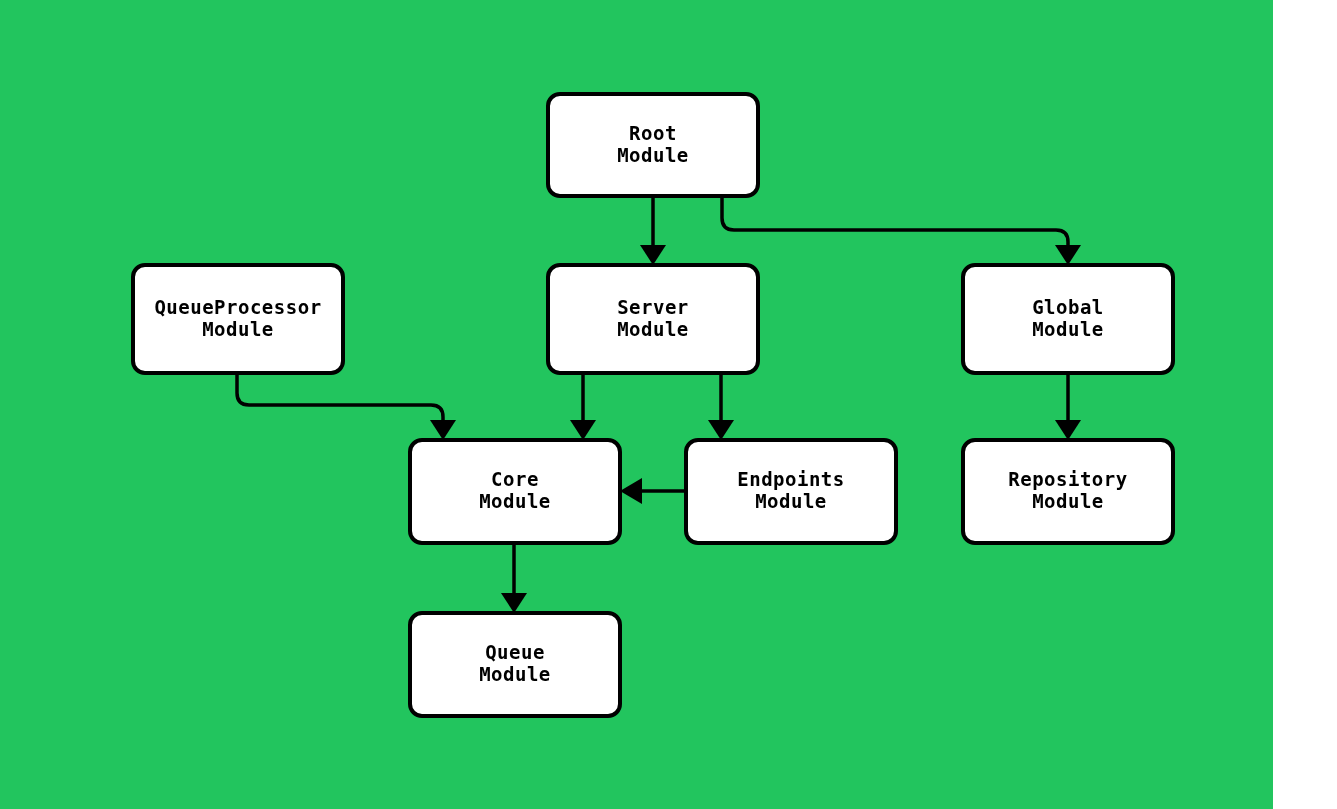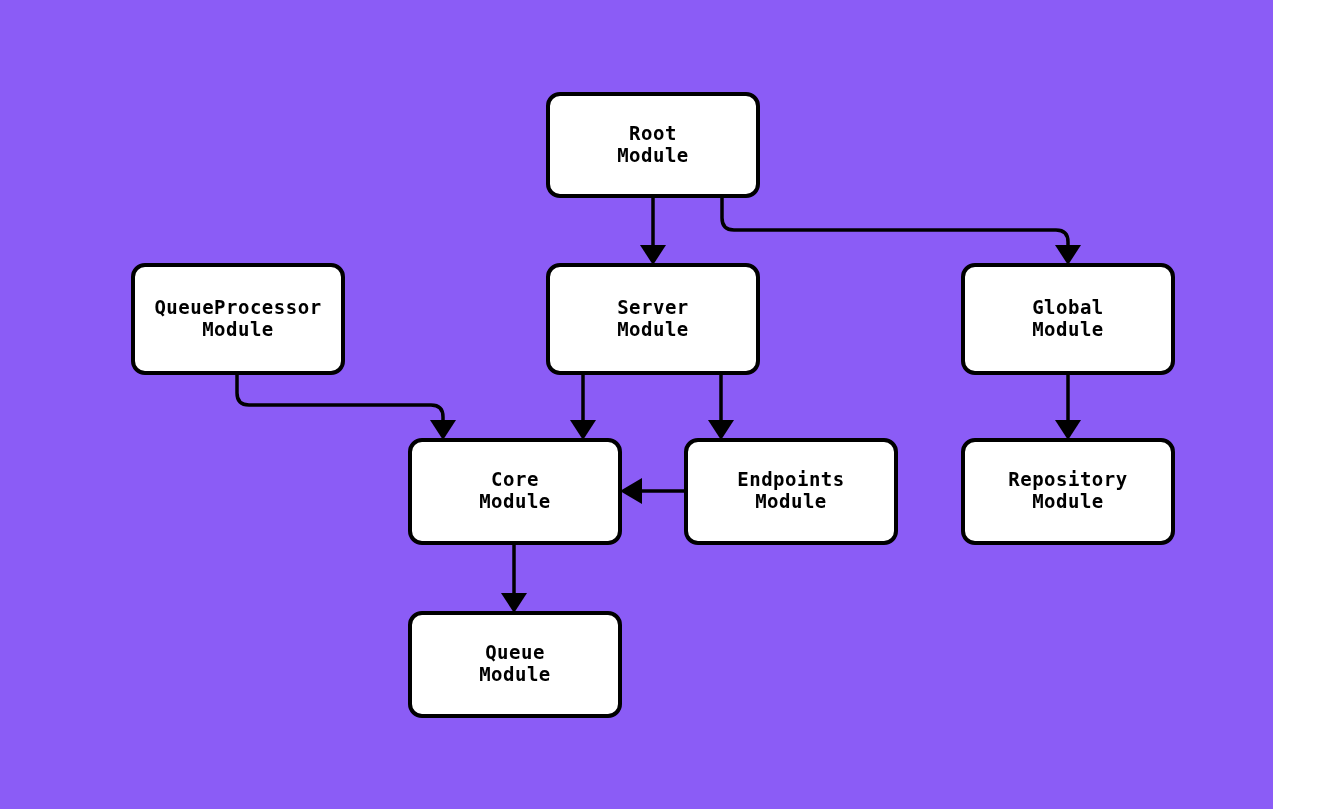--- a/index.html
+++ b/index.html
@@ -11,21 +11,21 @@
   body {
     width: 1337px;
     height: 809px;
     font-family: "DejaVu Sans Mono", "Liberation Mono", monospace;
     overflow: hidden;
   }
   #diagram-canvas {
     position: relative;
     width: 1273px;
     height: 809px;
-    background: #8b5cf6;
+    background: #22c55e;
   }
   svg.diagram-svg {
     position: absolute;
     top: 0;
     left: 0;
     width: 1337px;
     height: 809px;
     display: block;
   }
   .node-box {

